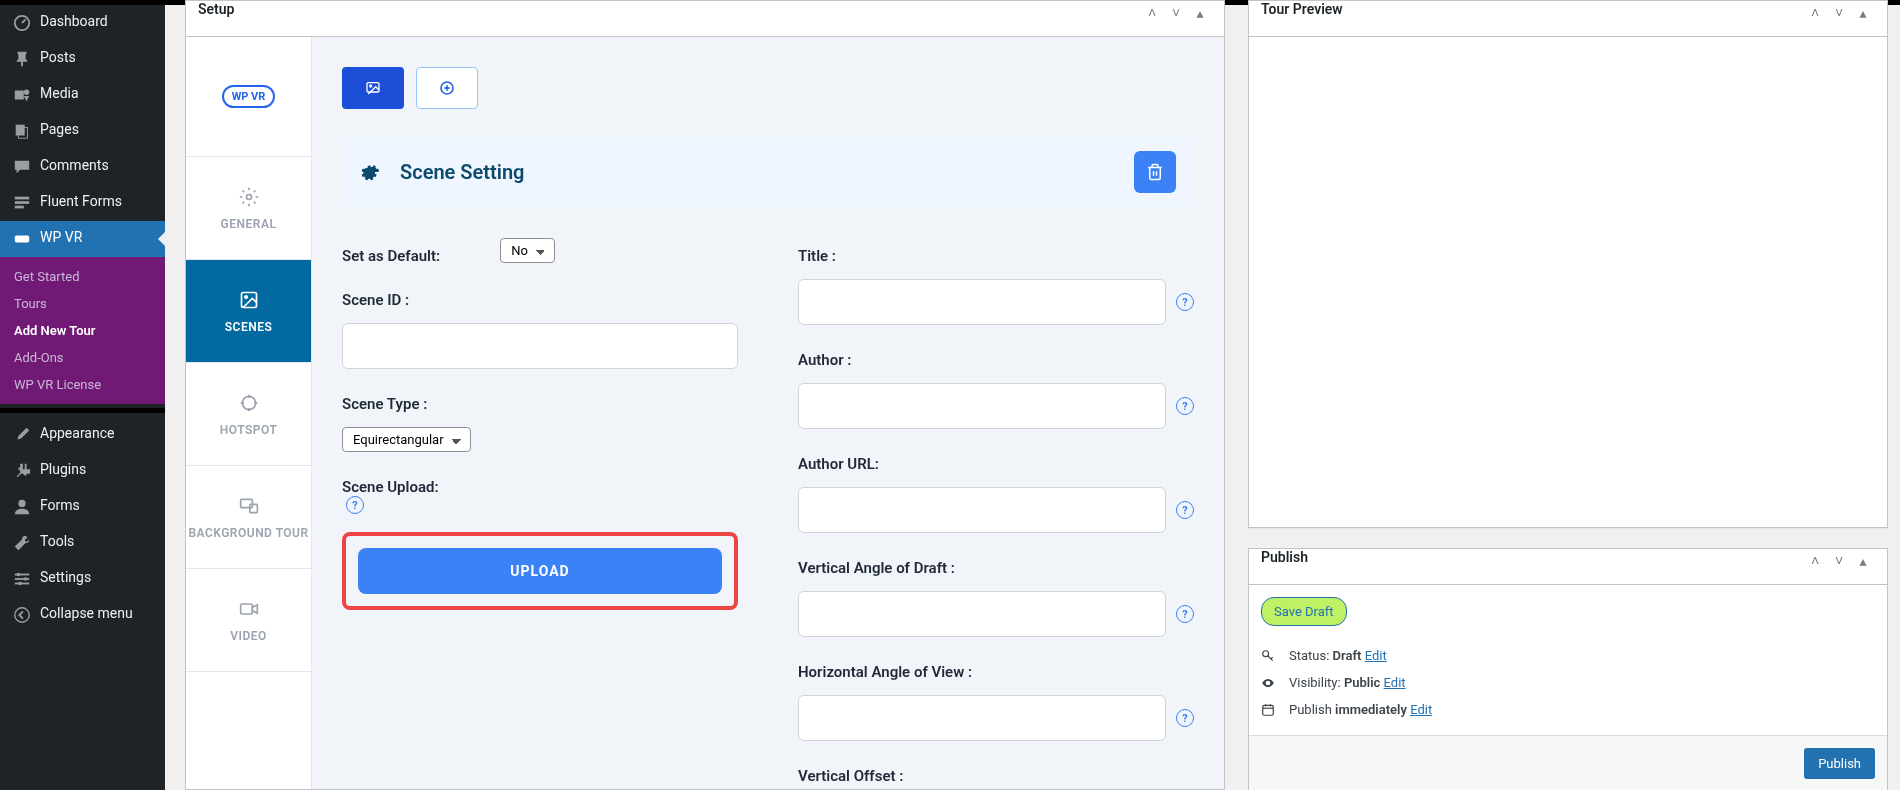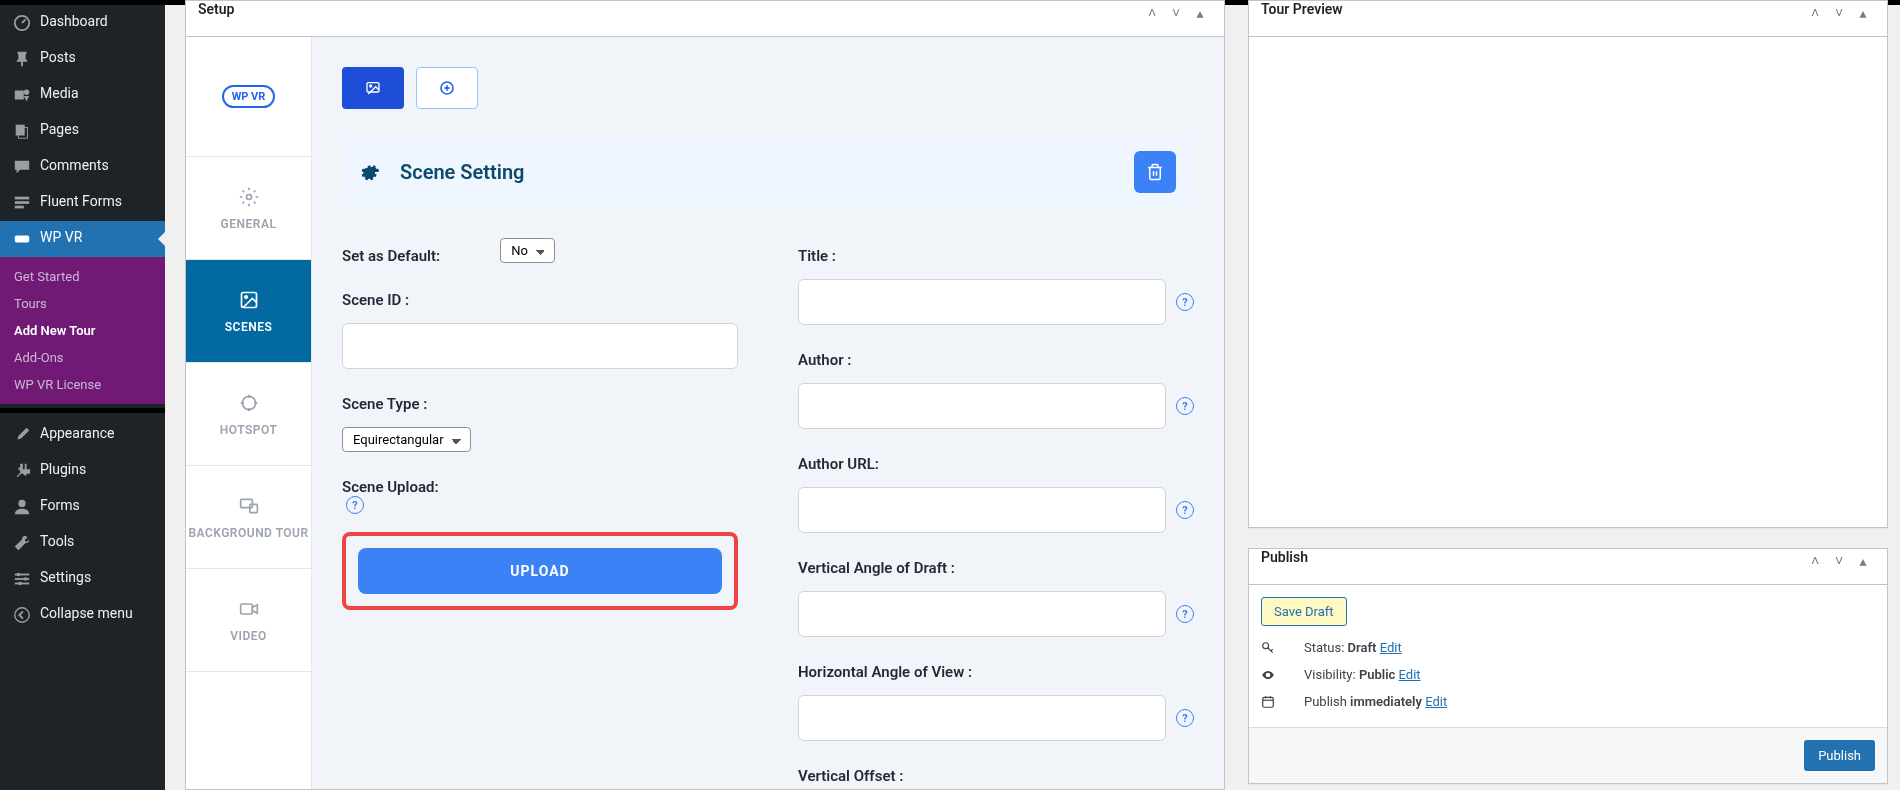--- a/index.html
+++ b/index.html
@@ -54,22 +54,22 @@
 .input-wrap{display:flex;align-items:center;gap:10px}
 .info-icon{width:18px;height:18px;border:1.5px solid #3b82f6;border-radius:50%;display:flex;align-items:center;justify-content:center;color:#3b82f6;font-size:11px;font-weight:700;flex-shrink:0}
 
 .upload-highlight{border:4px solid #ef4444;border-radius:8px;padding:12px;margin-top:4px}
 .upload-btn{background:#3b82f6;color:#fff;border:none;height:46px;width:100%;border-radius:8px;font-size:14px;font-weight:700;letter-spacing:1px;cursor:pointer}
 
 
 .rcol{position:absolute;left:1248px;top:0;width:640px}
 .preview-body{height:490px}
 .publish-body{padding:12px}
-.save-draft{border:1px solid #2271b1;color:#2271b1;background:#fef9c3;padding:6px 12px;border-radius:3px;font-size:13px;cursor:pointer;margin-bottom:8px;display:inline-block}
-.meta-row{display:flex;align-items:center;gap:27px;padding:6px 0;font-size:13px;color:#3c434a}
+.save-draft{border:1px solid #2271b1;color:#2271b1;background:#bef264;padding:6px 12px;border-radius:13px;font-size:13px;cursor:pointer;margin-bottom:16px;display:inline-block}
+.meta-row{display:flex;align-items:center;gap:12px;padding:6px 0;font-size:13px;color:#3c434a}
 .meta-row .micon{width:16px;text-align:center;color:#3c434a}
 .meta-row b{font-weight:600}
 .meta-row a{color:#2271b1;text-decoration:underline;cursor:pointer}
 .publish-footer{background:#f6f7f7;border-top:1px solid #dcdcde;padding:12px;display:flex;justify-content:flex-end;margin:12px -12px -12px -12px}
 .publish-btn{background:#2271b1;color:#fff;border:none;padding:8px 14px;border-radius:3px;font-size:13px;cursor:pointer}
 
 svg{display:block}
 </style>
 </head>
 <body>

